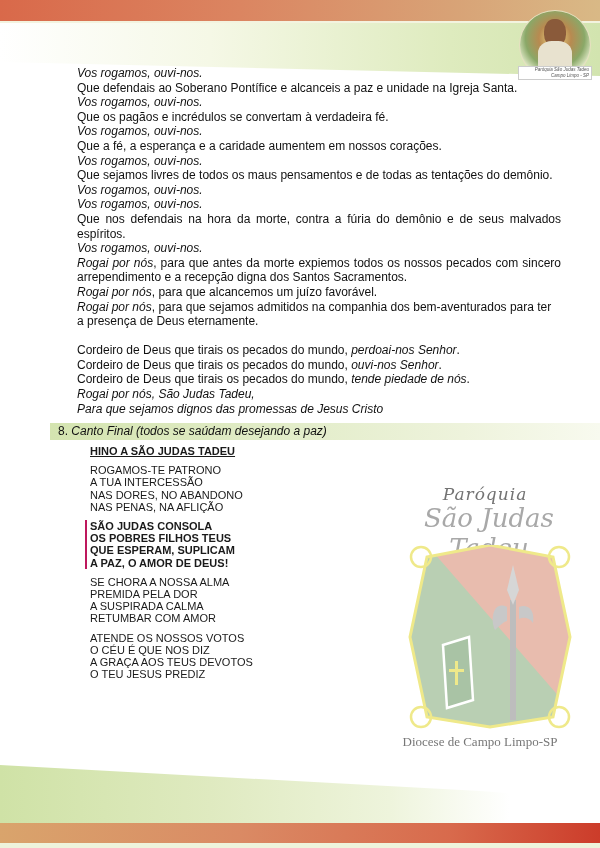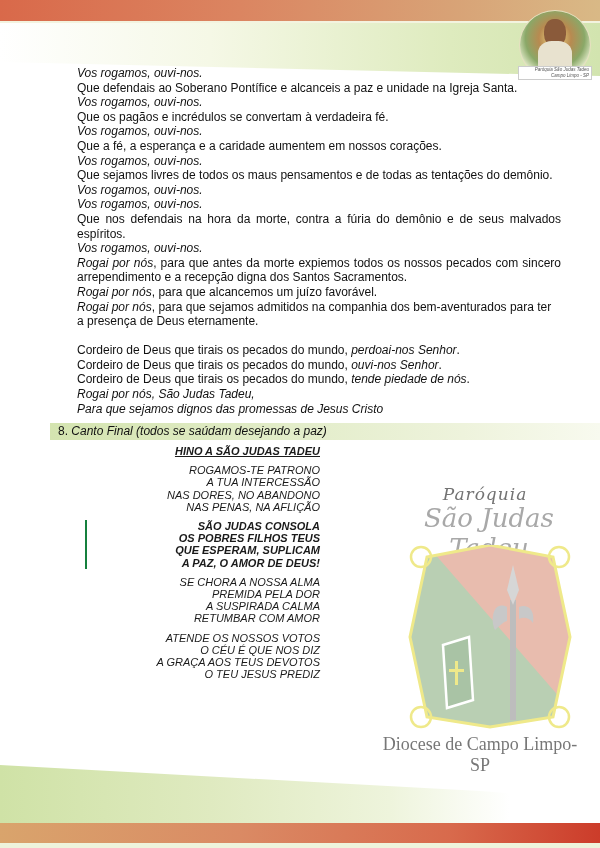--- a/index.html
+++ b/index.html
@@ -18,28 +18,28 @@
   .logo-caption { position:absolute; left:518px; top:66px; width:74px; height:14px; background:#ffffff; border:1px solid #ccc; font-size:4.5px; line-height:6px; text-align:right; font-style:italic; color:#555; padding-right:2px; box-sizing:border-box; }
   .content { position:absolute; left:57px; top:66px; width:484px; font-size:12px; line-height:14.6px;margin-left:20px; }
   .content p { margin:0; }
   .content .i { font-style:italic; }
   .content .just { text-align:justify; }
   .gap { height:14.6px; }
   .section-bar { position:absolute; left:50px; top:423px; width:550px; height:17px;
     background:linear-gradient(90deg, #d4e4b0 0%, #e3edca 45%, #eef3dc 75%, #f8faef 100%); }
   .section-title { position:absolute; left:58px; top:424px; font-size:12px; line-height:15px; }
   .section-title .i { font-style:italic; }
-  .hymn { position:absolute; left:90px; top:445px; width:230px; font-size:11px; line-height:12.2px; font-style:italic; color:#1a1a1a;text-align:right; }
+  .hymn { position:absolute; left:90px; top:445px; width:230px; font-size:11px; line-height:12.2px; color:#1a1a1a; }
   .hymn .title { font-weight:bold; text-decoration:underline; margin-bottom:7px; }
   .stanza { margin-bottom:7px; }
-  .refrain { font-weight:bold; border-left:2px solid #15803d; padding-left:3px; margin-left:-5px; }
+  .refrain { font-weight:bold; border-left:2px solid #be185d; padding-left:3px; margin-left:-5px; }
   .crest-script1 { position:absolute; left:430px; top:484px; width:110px; text-align:center; font-family:"DejaVu Serif", serif; font-style:italic; font-size:17px; color:#737373; letter-spacing:1px; }
   .crest-script2 { position:absolute; left:394px; top:503px; width:190px; text-align:center; font-family:"DejaVu Serif", serif; font-style:italic; font-size:26px; color:#a8a8a8; }
   .crest { position:absolute; left:405px; top:545px; width:170px; height:185px; }
-  .diocese { position:absolute; left:380px; top:734px; width:200px; text-align:center; font-family:"Liberation Serif", serif; font-size:18px; color:#777; }
+  .diocese { position:absolute; left:380px; top:734px; width:200px; text-align:center; font-family:"Liberation Serif", serif; font-size:13px; color:#777; }
   .bottom-wash { position:absolute; left:0; top:765px; width:600px; height:58px;
     background:linear-gradient(90deg, #cfe2a6 0%, #dfeac0 35%, #eef4dc 65%, #ffffff 85%);
     clip-path:polygon(0 0, 80% 45%, 100% 60%, 100% 100%, 0 100%); }
   .bottom-band { position:absolute; left:0; top:823px; width:600px; height:20px;
     background:linear-gradient(90deg, #d9a46c 0%, #da8a64 40%, #d86a4c 75%, #cc3c2a 100%); }
   .bottom-strip { position:absolute; left:0; top:843px; width:600px; height:5px; background:#eef4dc; }
 </style>
 </head>
 <body>
 

